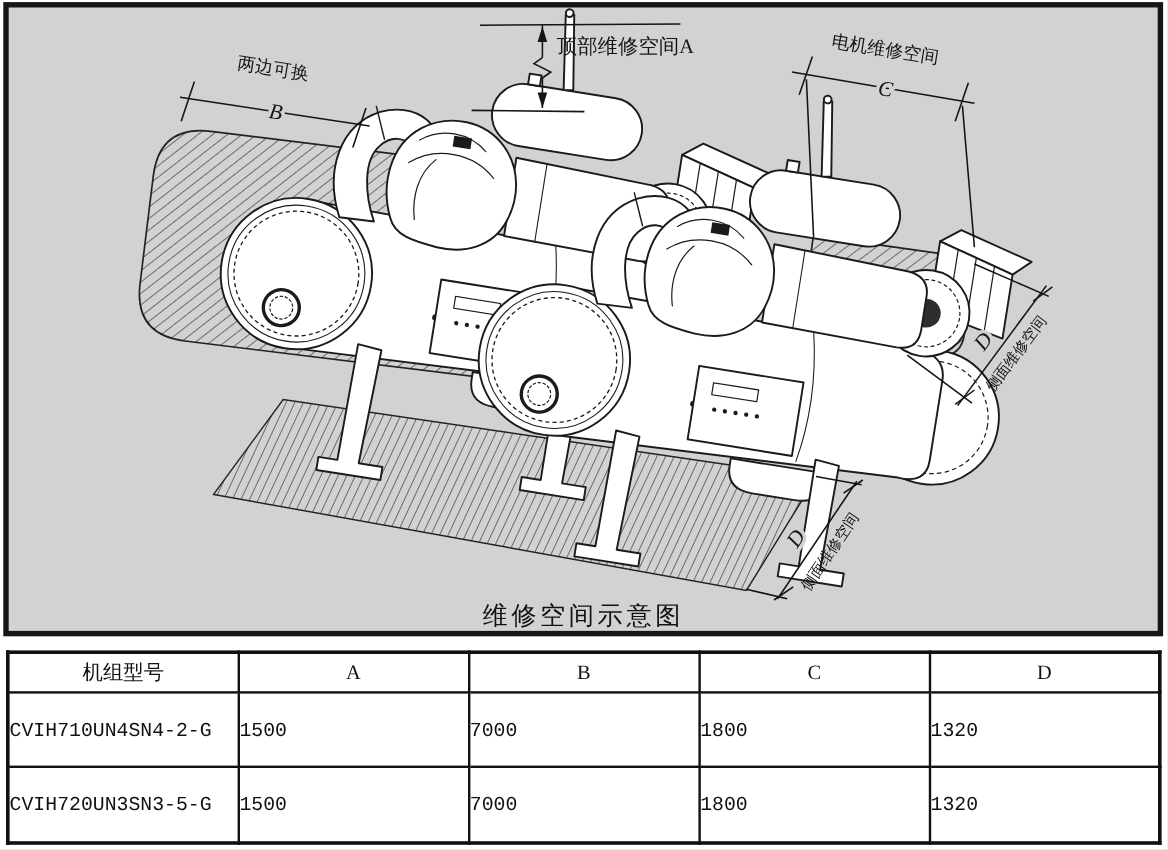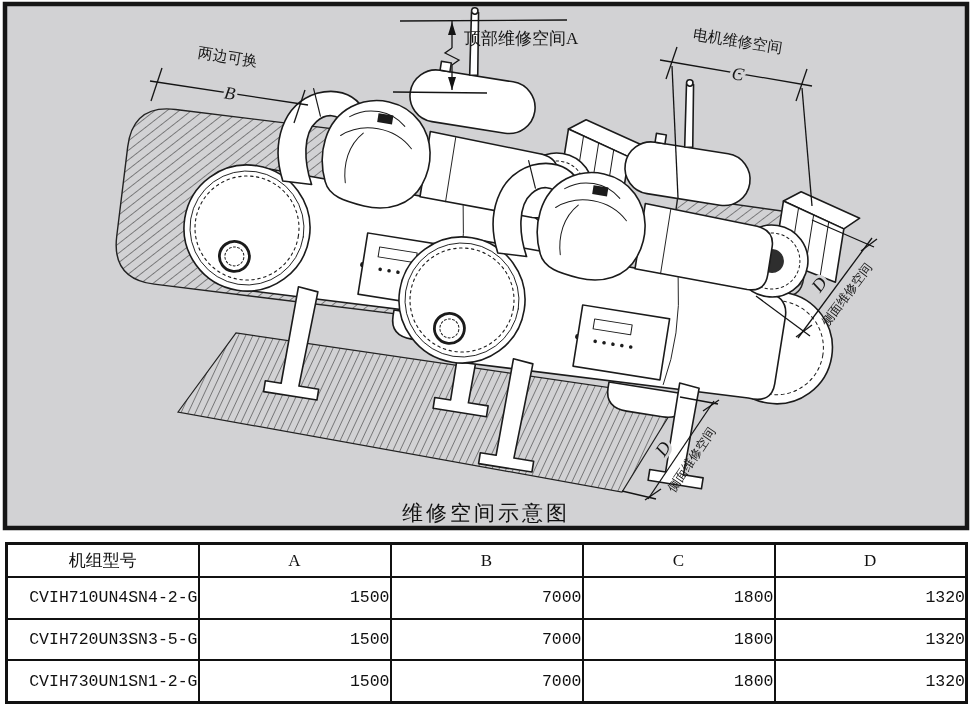--- a/index.html
+++ b/index.html
@@ -25,21 +25,21 @@
     position:absolute;left:5px;top:542px;width:963px;height:162px;
     border-collapse:collapse;table-layout:fixed;background:#fff;
     border:3px solid #111;
   }
   .spec-table th{
     border:2.5px solid #111;text-align:center;vertical-align:middle;
     font-weight:normal;font-size:17px;padding:0;height:31px;
     font-family:"Liberation Serif","DejaVu Serif",serif;
   }
   .spec-table td{
-    border:2px solid #111;text-align:right;vertical-align:middle;
+    border:2px solid #111;text-align:left;vertical-align:middle;
     font-size:16.5px;padding:0;
     font-family:"Liberation Mono","DejaVu Sans Mono",monospace;
   }
 </style>
 </head>
 <body>
 
 <svg width="973" height="534" viewBox="0 0 973 534">
   <defs>
     <pattern id="h45" width="7.5" height="7.5" patternUnits="userSpaceOnUse" patternTransform="rotate(45)">
@@ -192,21 +192,14 @@
       <td>1800</td>
       <td>1320</td>
     </tr>
       <tr>
       <td>CVIH720UN3SN3-5-G</td>
       <td>1500</td>
       <td>7000</td>
       <td>1800</td>
       <td>1320</td>
     </tr>
-      <tr>
-      <td>CVIH730UN1SN1-2-G</td>
-      <td>1500</td>
-      <td>7000</td>
-      <td>1800</td>
-      <td>1320</td>
-    </tr>
     </tbody>
 </table>
 
 </body></html>

